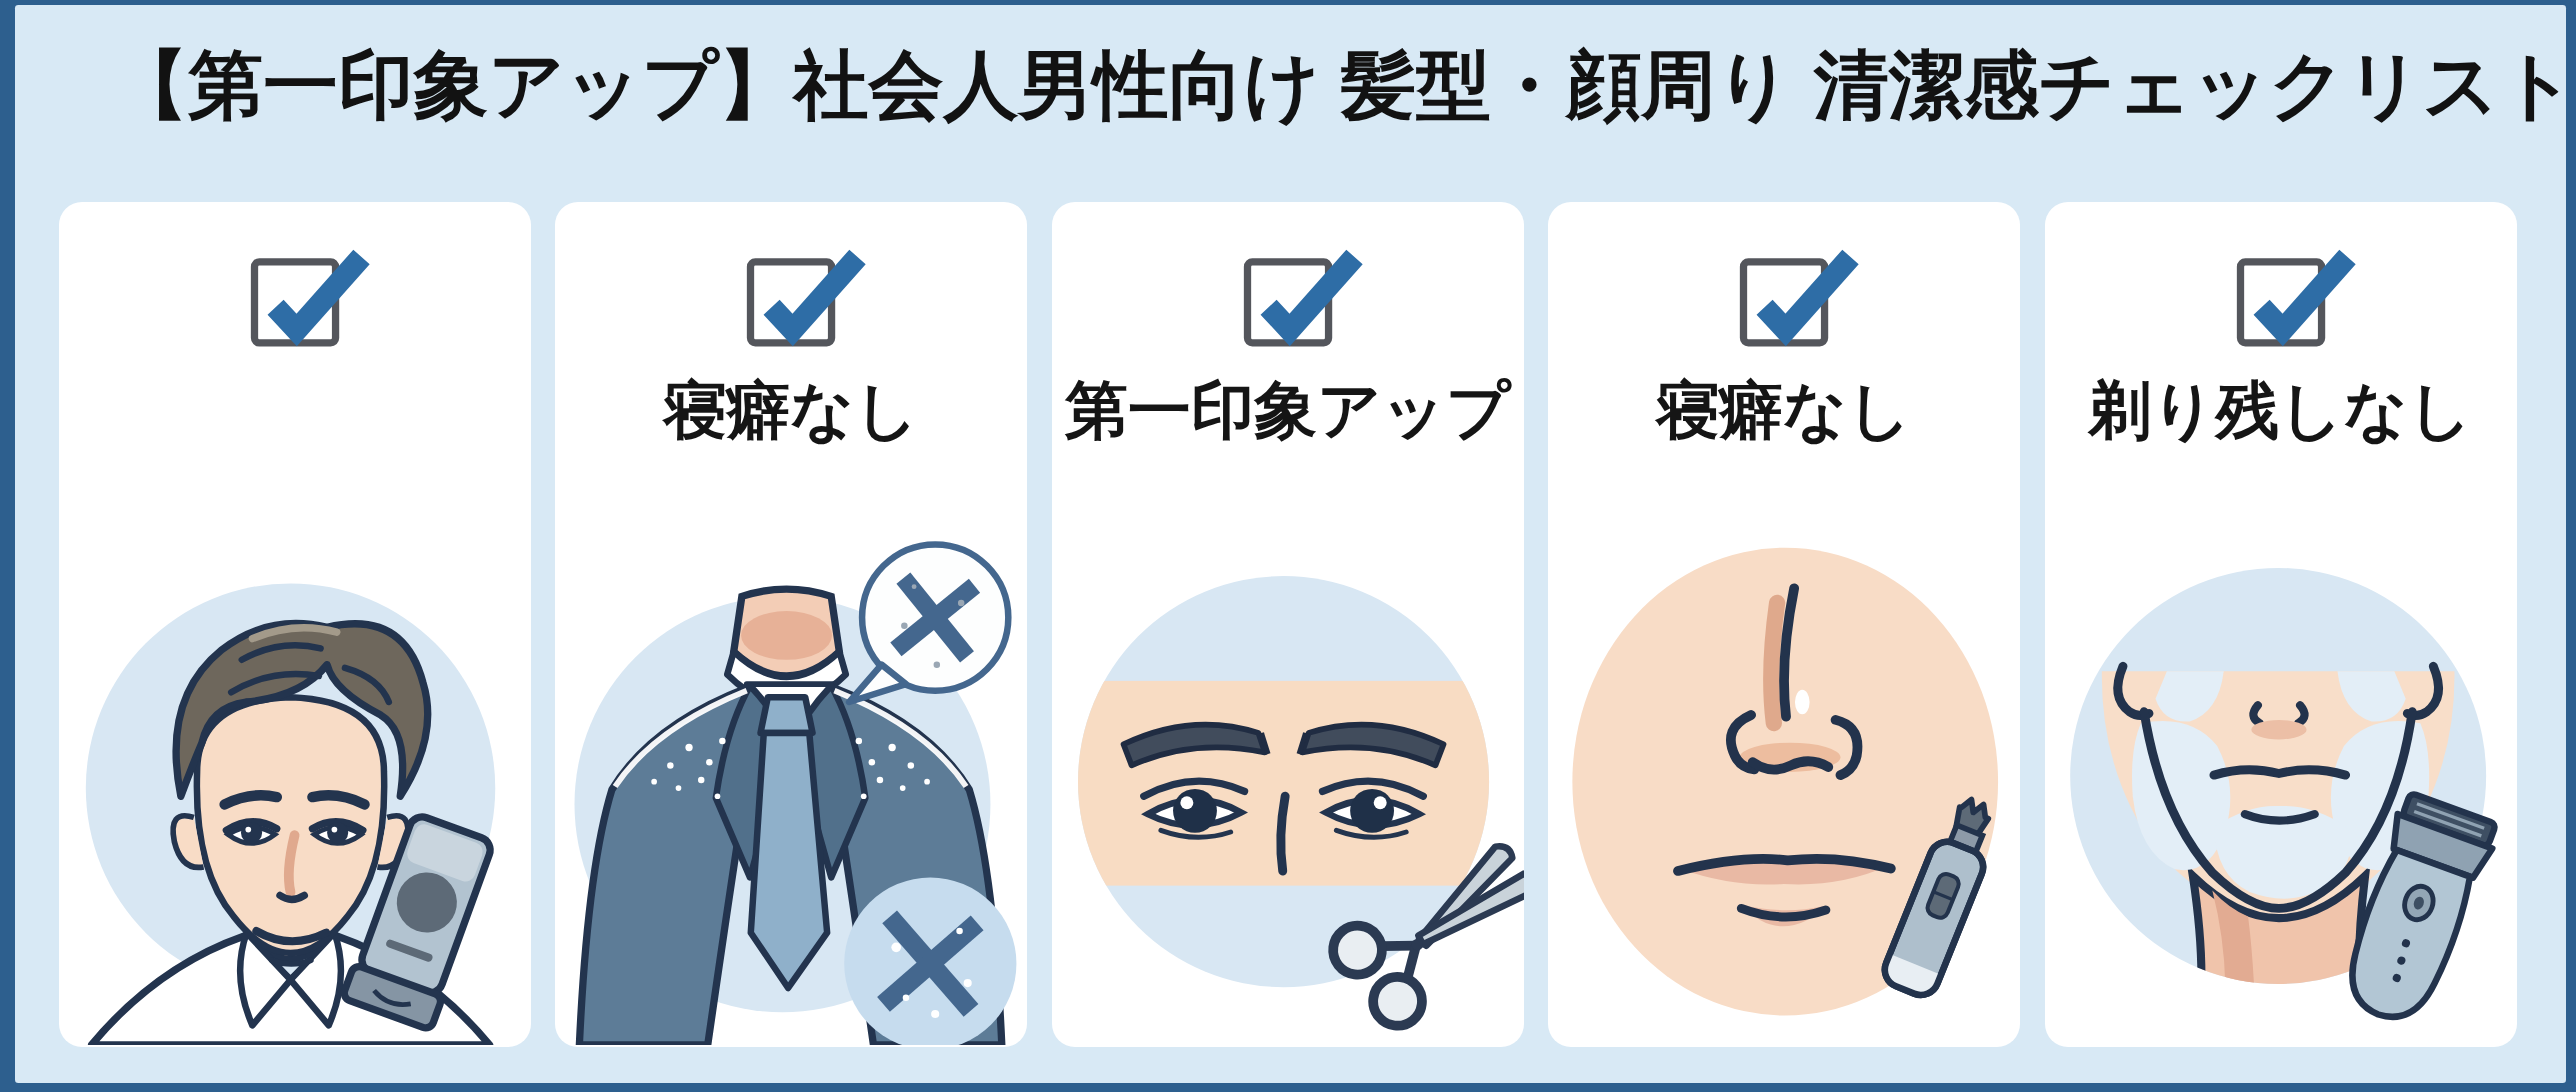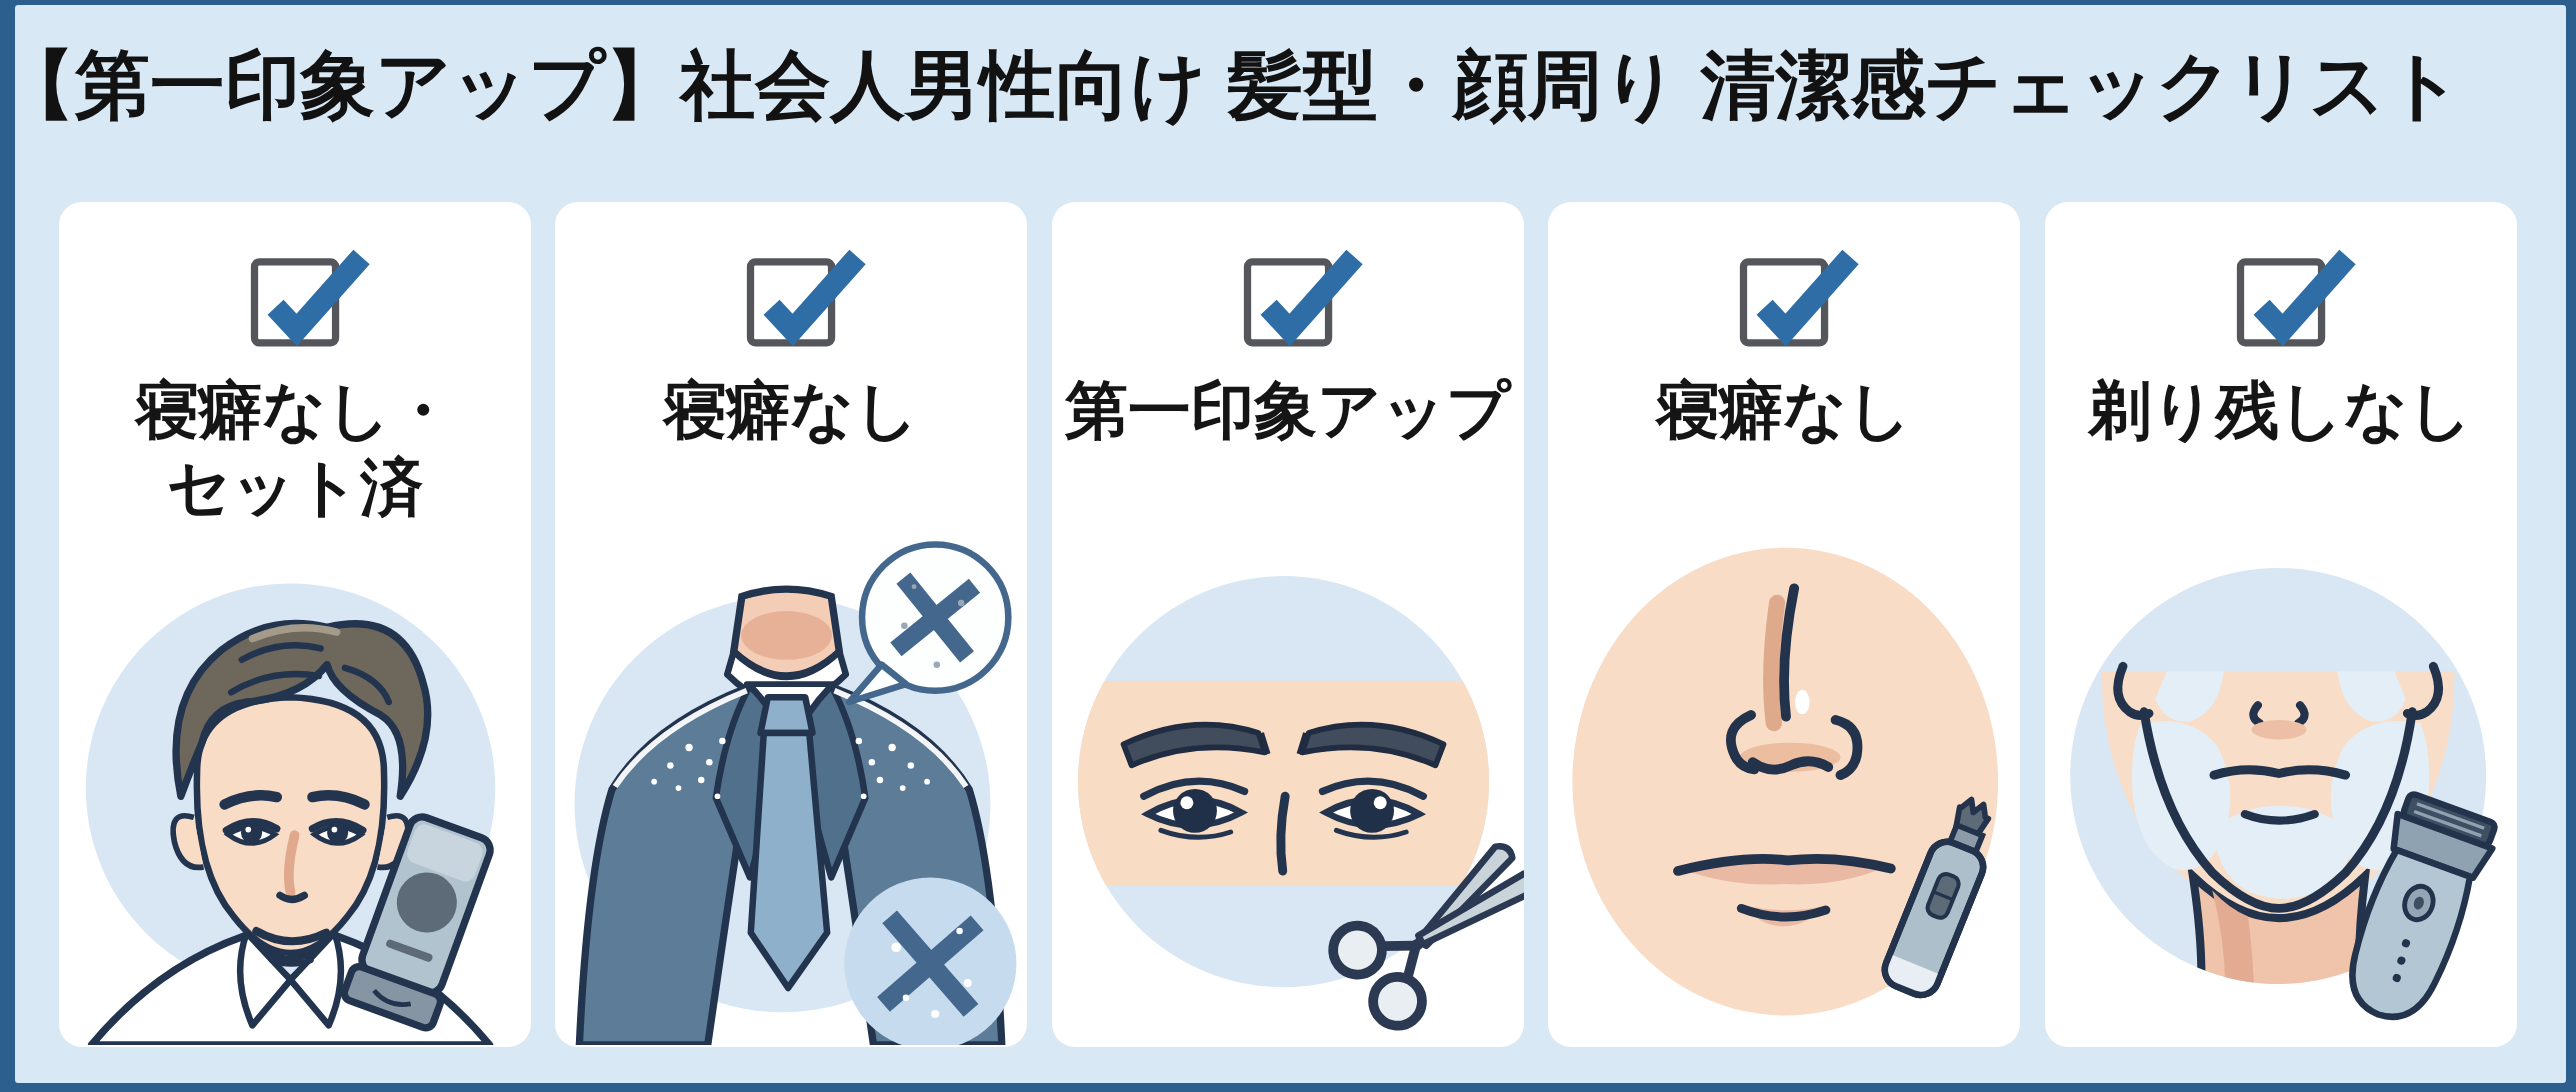--- a/index.html
+++ b/index.html
@@ -7,21 +7,21 @@
     width:2576px;height:1093px;position:relative;overflow:hidden;
     background:#2d5f8e;
     font-family:"Liberation Sans","DejaVu Sans",sans-serif;
   }
   .frame-bg{
     position:absolute;left:14.6px;top:4.9px;right:9.8px;bottom:9.8px;
     background:#d8e9f5;border-radius:3.3px;
   }
   .title{
     position:absolute;left:0;top:36px;width:100%;
-    text-align:left;font-size:75px;font-weight:700;color:#121212;
+    text-align:right;font-size:75px;font-weight:700;color:#121212;
     letter-spacing:0px;margin:0;
   }
   .cards{
     position:absolute;left:59px;top:202px;
     display:flex;gap:24.4px;
   }
   .card{
     position:relative;width:472px;height:845px;
     background:#ffffff;border-radius:23px;overflow:hidden;
   }
@@ -40,22 +40,20 @@
 
 <h1 class="title">【第一印象アップ】社会人男性向け 髪型・顔周り 清潔感チェックリスト</h1>
 
 <div class="cards">
 
   <div class="card">
     <svg class="checkbox-svg" width="130" height="107" viewBox="0 0 160 132">
       <rect x="14" y="22" width="100" height="100" rx="6" fill="#ffffff" stroke="#54565c" stroke-width="9"></rect>
       <path d="M40 78 L66 106 L146 16" fill="none" stroke="#2e6da6" stroke-width="27"></path>
     </svg>
-    <div class="card-label">寝癖なし・
-セット済</div>
     <svg class="art" width="472" height="517" viewBox="0 0 581 636">
       <circle cx="285" cy="320" r="252" fill="#d8e7f3"></circle>
 
       <path d="M40,636 Q120,540 228,502 L285,556 L342,502 Q450,540 530,636 Z" fill="#ffffff" stroke="#23344e" stroke-width="9" stroke-linejoin="round"></path>
 
       <path d="M240,425 Q285,462 330,425 L330,505 Q285,556 240,505 Z" fill="#f3cdb6" stroke="#23344e" stroke-width="8"></path>
       <path d="M247,432 Q285,462 323,432 L323,462 Q285,492 247,462 Z" fill="#e7b197"></path>
 
       <path d="M231,498 L285,556 L238,612 Q212,552 231,498 Z" fill="#ffffff" stroke="#23344e" stroke-width="8" stroke-linejoin="round"></path>
       <path d="M339,498 L285,556 L332,612 Q358,552 339,498 Z" fill="#ffffff" stroke="#23344e" stroke-width="8" stroke-linejoin="round"></path>

